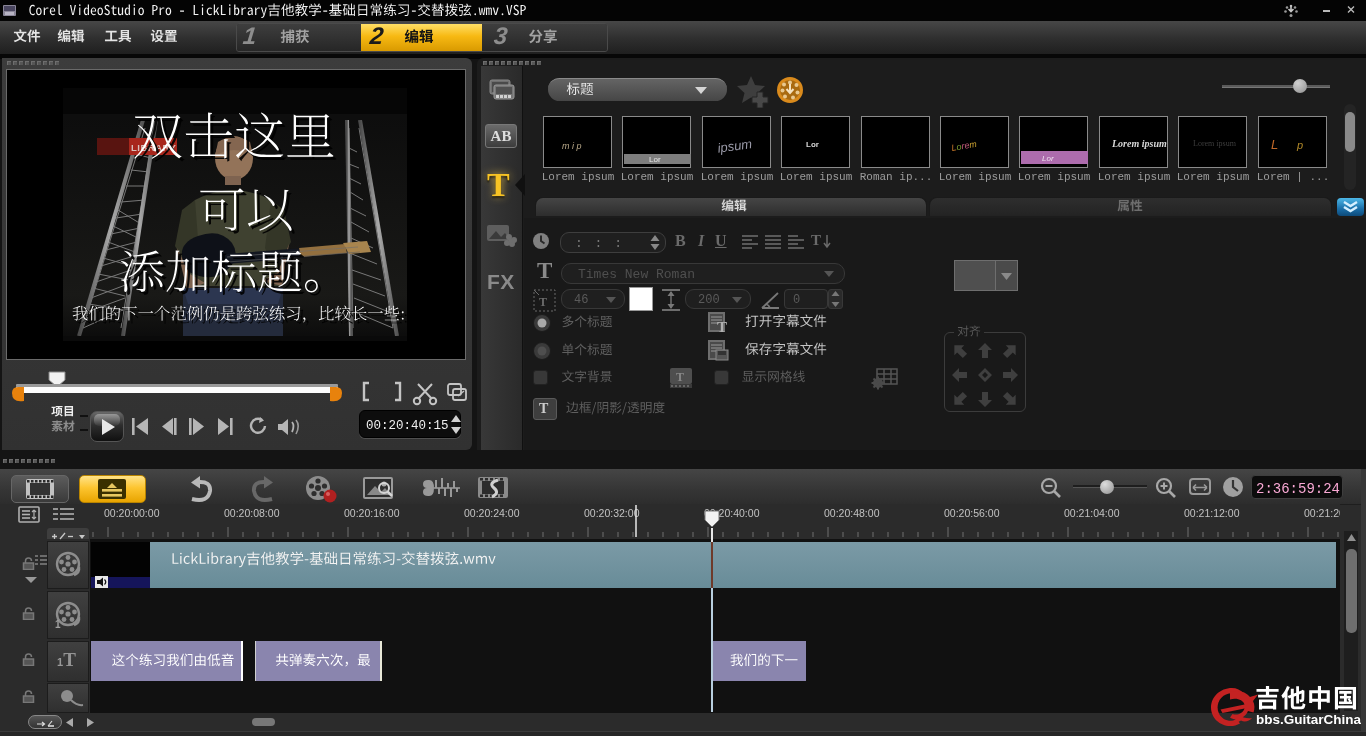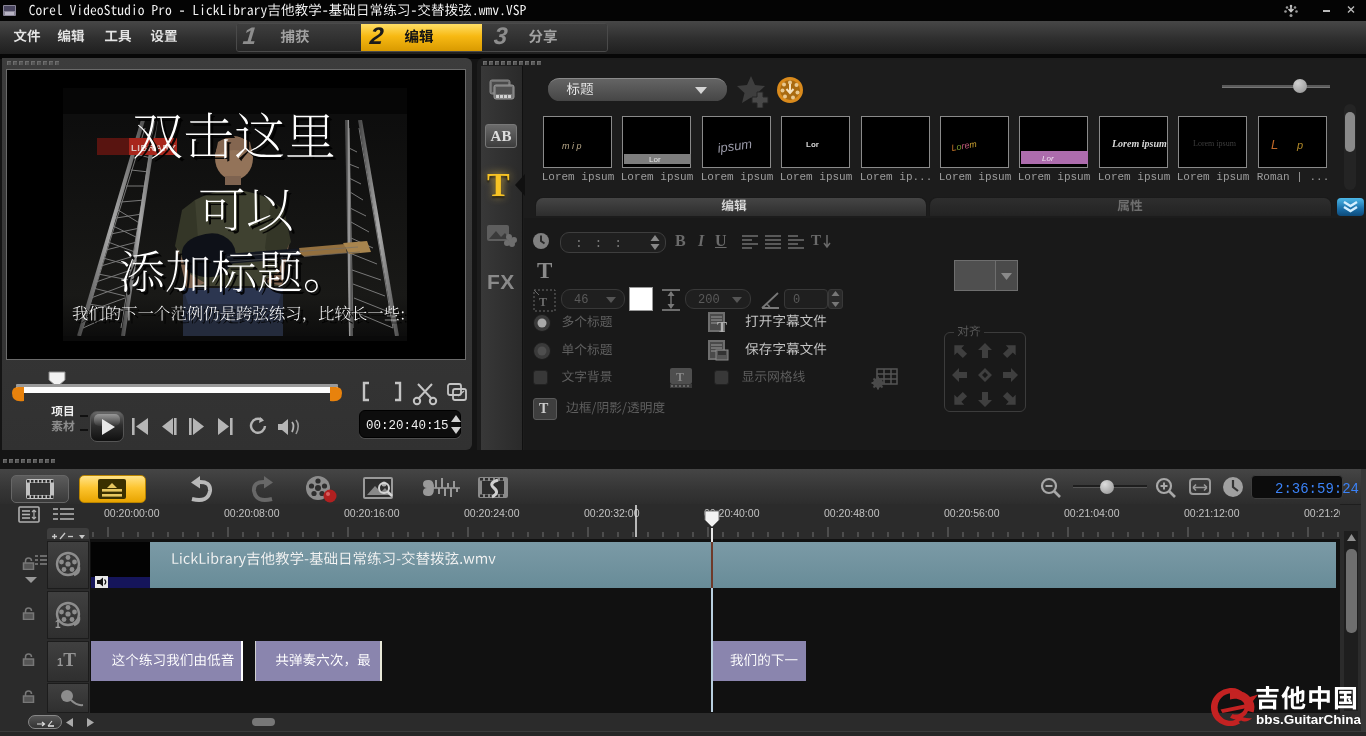--- a/index.html
+++ b/index.html
@@ -337,21 +337,21 @@
         </svg>
       </div>
       <div style="position:absolute;left:220px;top:113px;width:80px;text-align:center;font:11px 'Liberation Mono';color:#9c9c9c;white-space:nowrap">Lorem ipsum</div>
       <div style="position:absolute;left:304px;top:58px;width:69px;height:52px;background:#000;border:1px solid #8a8a8a">
         <svg width="69" height="52" style="position:absolute;font-family:'Liberation Sans'">
           <text x="24" y="30" font-size="8" fill="#d8d8d8" font-weight="bold">Lor</text>
         </svg>
       </div>
       <div style="position:absolute;left:299px;top:113px;width:80px;text-align:center;font:11px 'Liberation Mono';color:#9c9c9c;white-space:nowrap">Lorem ipsum</div>
       <div style="position:absolute;left:384px;top:58px;width:69px;height:52px;background:#000;border:1px solid #8a8a8a"></div>
-      <div style="position:absolute;left:379px;top:113px;width:80px;text-align:center;font:11px 'Liberation Mono';color:#9c9c9c;white-space:nowrap">Lorem ip...</div>
+      <div style="position:absolute;left:379px;top:113px;width:80px;text-align:center;font:11px 'Liberation Mono';color:#9c9c9c;white-space:nowrap">Roman ip...</div>
       <div style="position:absolute;left:463px;top:58px;width:69px;height:52px;background:#000;border:1px solid #8a8a8a">
         <svg width="69" height="52" style="position:absolute;font-family:'Liberation Sans'">
           <text x="10" y="30" font-size="9" fill="#c87828" font-style="italic" transform="rotate(-10 34 26)">L<tspan fill="#7a9a30">o</tspan><tspan fill="#c05878">re</tspan><tspan fill="#caa030">m</tspan></text>
         </svg>
       </div>
       <div style="position:absolute;left:458px;top:113px;width:80px;text-align:center;font:11px 'Liberation Mono';color:#9c9c9c;white-space:nowrap">Lorem ipsum</div>
       <div style="position:absolute;left:542px;top:58px;width:69px;height:52px;background:#000;border:1px solid #8a8a8a">
         <svg width="69" height="52" style="position:absolute;font-family:'Liberation Sans'">
           <rect x="1" y="34" width="67" height="13" fill="#ad6cad"></rect>
           <text x="22" y="44" font-size="8" fill="#f0e0f0" font-style="italic">Lor</text>
@@ -369,21 +369,21 @@
           <text x="14" y="29" font-size="8" fill="#3e3e3e" font-family="Liberation Serif">Lorem ipsum</text>
         </svg>
       </div>
       <div style="position:absolute;left:696px;top:113px;width:80px;text-align:center;font:11px 'Liberation Mono';color:#9c9c9c;white-space:nowrap">Lorem ipsum</div>
       <div style="position:absolute;left:781px;top:58px;width:69px;height:52px;background:#000;border:1px solid #8a8a8a">
         <svg width="69" height="52" style="position:absolute;font-family:'Liberation Sans'">
           <text x="12" y="32" font-size="13" fill="#c06828" font-style="italic">L</text>
           <text x="38" y="32" font-size="11" fill="#b08828" font-style="italic">p</text>
         </svg>
       </div>
-      <div style="position:absolute;left:776px;top:113px;width:80px;text-align:center;font:11px 'Liberation Mono';color:#9c9c9c;white-space:nowrap">Roman | ...</div>
+      <div style="position:absolute;left:776px;top:113px;width:80px;text-align:center;font:11px 'Liberation Mono';color:#9c9c9c;white-space:nowrap">Lorem | ...</div>
       <div style="position:absolute;left:58px;top:139px;width:392px;height:19px;background:linear-gradient(#454545,#2d2d2d);border-radius:8px 8px 0 0;border:1px solid #1a1a1a;border-bottom:none"></div>
       <div style="position:absolute;left:244px;top:141px;line-height:0"><svg width="26" height="14" viewBox="0 -11.4 26 14.3" style="overflow:visible;">
           <path d="M0.8 -5.4C1.0 -5.5 1.3 -5.6 2.3 -5.7C1.9 -5.0 1.5 -4.6 1.4 -4.3C1.0 -3.9 0.7 -3.5 0.4 -3.5C0.6 -3.1 0.8 -2.5 0.9 -2.2C1.2 -2.4 1.7 -2.6 4.4 -3.2C4.4 -3.5 4.3 -4.1 4.4 -4.5L2.7 -4.1C3.5 -5.2 4.3 -6.5 4.9 -7.7L3.7 -8.4C3.5 -8.0 3.3 -7.5 3.0 -7.0L2.1 -6.9C2.8 -8.0 3.4 -9.3 3.9 -10.6L2.4 -11.1C2.0 -9.6 1.3 -7.9 1.0 -7.5C0.8 -7.1 0.6 -6.8 0.3 -6.7C0.5 -6.3 0.7 -5.7 0.8 -5.4ZM7.7 -10.7C7.8 -10.4 8.0 -10.1 8.1 -9.7L5.2 -9.7L5.2 -6.9C5.2 -5.3 5.2 -3.1 4.5 -1.2L4.2 -2.4C2.8 -1.8 1.3 -1.2 0.4 -0.9L0.7 0.5L4.5 -1.2C4.3 -0.7 4.1 -0.3 3.9 0.1C4.2 0.3 4.8 0.7 5.0 1.0C5.7 -0.1 6.1 -1.5 6.4 -3.0L6.4 1.0L7.5 1.0L7.5 -1.7L8.1 -1.7L8.1 0.8L9.1 0.8L9.1 -1.7L9.6 -1.7L9.6 0.8L10.6 0.8L10.6 -1.7L11.1 -1.7L11.1 -0.2C11.1 -0.1 11.1 -0.1 11.0 -0.1C10.9 -0.1 10.8 -0.1 10.6 -0.1C10.7 0.2 10.9 0.7 10.9 1.1C11.3 1.1 11.6 1.0 11.9 0.8C12.2 0.6 12.3 0.3 12.3 -0.2L12.3 -5.5L6.6 -5.5L6.6 -6.3L12.1 -6.3L12.1 -9.7L9.8 -9.7C9.6 -10.2 9.4 -10.7 9.2 -11.2ZM8.1 -4.3L8.1 -2.9L7.5 -2.9L7.5 -4.3ZM9.1 -4.3L9.6 -4.3L9.6 -2.9L9.1 -2.9ZM10.6 -4.3L11.1 -4.3L11.1 -2.9L10.6 -2.9ZM6.6 -8.5L10.6 -8.5L10.6 -7.5L6.6 -7.5ZM20.4 -9.6L23.2 -9.6L23.2 -8.8L20.4 -8.8ZM19.0 -10.7L19.0 -7.7L24.7 -7.7L24.7 -10.7ZM13.9 -4.0C14.1 -4.1 14.5 -4.2 14.9 -4.2L16.0 -4.2L16.0 -2.8C15.0 -2.6 14.1 -2.5 13.4 -2.4L13.7 -0.9L16.0 -1.3L16.0 1.1L17.4 1.1L17.4 -1.6L18.5 -1.8L18.4 -3.1L17.4 -3.0L17.4 -4.2L18.2 -4.2L18.2 -5.6L17.4 -5.6L17.4 -7.5L16.0 -7.5L16.0 -5.6L15.2 -5.6C15.6 -6.4 15.9 -7.3 16.1 -8.2L18.4 -8.2L18.4 -9.6L16.5 -9.6C16.6 -10.0 16.7 -10.4 16.8 -10.8L15.3 -11.0C15.2 -10.6 15.2 -10.1 15.1 -9.6L13.5 -9.6L13.5 -8.2L14.7 -8.2C14.5 -7.3 14.3 -6.7 14.2 -6.4C13.9 -5.8 13.8 -5.4 13.5 -5.4C13.6 -5.0 13.9 -4.3 13.9 -4.0ZM23.1 -5.9L23.1 -5.1L20.5 -5.1L20.5 -5.9ZM18.1 -1.3L18.4 0.1L23.1 -0.3L23.1 1.2L24.6 1.2L24.6 -0.4L25.5 -0.5L25.6 -1.8L24.6 -1.7L24.6 -5.9L25.4 -5.9L25.4 -7.1L18.4 -7.1L18.4 -5.9L19.1 -5.9L19.1 -1.3ZM23.1 -4.1L23.1 -3.4L20.5 -3.4L20.5 -4.1ZM23.1 -2.3L23.1 -1.6L20.5 -1.4L20.5 -2.3Z" fill="#d8d8d8"></path>
         </svg></div>
       <div style="position:absolute;left:452px;top:139px;width:403px;height:19px;background:linear-gradient(#2e2e2e,#232323);border-radius:8px 8px 0 0;border:1px solid #1a1a1a;border-bottom:none"></div>
       <div style="position:absolute;left:640px;top:141px;line-height:0"><svg width="26" height="14" viewBox="0 -11.4 26 14.3" style="overflow:visible;">
           <path d="M3.2 -9.3L10.2 -9.3L10.2 -8.6L3.2 -8.6ZM1.7 -10.5L1.7 -6.7C1.7 -4.6 1.6 -1.7 0.3 0.3C0.7 0.5 1.4 0.9 1.7 1.1C3.0 -1.0 3.2 -4.4 3.2 -6.7L3.2 -7.4L11.7 -7.4L11.7 -10.5ZM5.3 -4.6L6.9 -4.6L6.9 -4.0L5.3 -4.0ZM8.3 -4.6L9.9 -4.6L9.9 -4.0L8.3 -4.0ZM10.4 -7.4C8.9 -7.0 6.1 -6.9 3.7 -6.8C3.8 -6.6 4.0 -6.1 4.0 -5.9C4.9 -5.9 5.9 -5.9 6.9 -6.0L6.9 -5.5L3.9 -5.5L3.9 -3.2L6.9 -3.2L6.9 -2.7L3.4 -2.7L3.4 1.2L4.8 1.2L4.8 -1.7L6.9 -1.7L6.9 -0.9L5.1 -0.8L5.2 0.2L9.2 0.0L9.3 0.5L9.6 0.4C9.7 0.7 9.8 0.9 9.8 1.1C10.5 1.1 11.1 1.1 11.4 1.0C11.8 0.8 11.9 0.5 11.9 -0.0L11.9 -2.7L8.3 -2.7L8.3 -3.2L11.3 -3.2L11.3 -5.5L8.3 -5.5L8.3 -6.1C9.4 -6.2 10.4 -6.3 11.3 -6.5ZM8.7 -1.4L8.9 -1.0L8.3 -0.9L8.3 -1.7L10.5 -1.7L10.5 -0.0C10.5 0.1 10.5 0.1 10.3 0.1L10.3 0.1C10.1 -0.3 9.9 -1.0 9.6 -1.6ZM17.4 -0.7L17.4 0.8L25.5 0.8L25.5 -0.7L22.5 -0.7L22.5 -3.3L24.8 -3.3L24.8 -4.8L22.5 -4.8L22.5 -6.9L25.1 -6.9L25.1 -8.4L22.5 -8.4L22.5 -11.0L20.9 -11.0L20.9 -8.4L19.9 -8.4C20.0 -9.0 20.1 -9.6 20.2 -10.2L18.7 -10.5C18.5 -9.3 18.3 -8.2 18.0 -7.3C17.8 -7.8 17.5 -8.4 17.3 -8.9L16.5 -8.6L16.5 -11.0L14.9 -11.0L14.9 -8.4L13.8 -8.5C13.8 -7.5 13.5 -6.0 13.2 -5.1L14.4 -4.7C14.6 -5.7 14.9 -7.1 14.9 -8.2L14.9 1.2L16.5 1.2L16.5 -7.8C16.7 -7.2 16.9 -6.7 17.0 -6.3L17.7 -6.6C17.6 -6.3 17.5 -6.1 17.3 -5.8C17.7 -5.7 18.4 -5.3 18.7 -5.1C19.0 -5.6 19.2 -6.3 19.5 -6.9L20.9 -6.9L20.9 -4.8L18.4 -4.8L18.4 -3.3L20.9 -3.3L20.9 -0.7Z" fill="#6e6e6e"></path>
         </svg></div>
       <div style="position:absolute;left:860px;top:140px;width:27px;height:18px;background:linear-gradient(#4db8e8,#1a6ea8 60%,#0d4a7a);border-radius:4px"><svg width="27" height="18">
           <path d="M7 4l6.5 4l6.5 -4" stroke="#d5f0ff" stroke-width="2.5" fill="none"></path>
@@ -420,20 +420,26 @@
         <line x1="0" y1="1" x2="10" y2="1"></line>
         <line x1="0" y1="5" x2="16" y2="5"></line>
         <line x1="0" y1="9" x2="10" y2="9"></line>
         <line x1="0" y1="13" x2="16" y2="13"></line>
       </svg>
       <div style="position:absolute;left:334px;top:174px;font:bold 15px 'Liberation Serif';color:#6a6a6a">T</div>
       <svg style="position:absolute;left:346px;top:177px" width="10" height="14" stroke="#6a6a6a" stroke-width="1.5" fill="none">
         <path d="M4 0v11M1 8l3 4l3 -4"></path>
       </svg>
       <div style="position:absolute;left:60px;top:200px;font:bold 23px 'Liberation Serif';color:#8a8a8a">T</div>
+      <div style="position:absolute;left:84px;top:205px;width:284px;height:21px;background:#1f1f1f;border:1px solid #383838;border-radius:10px">
+        <div style="position:absolute;left:16px;top:3px;font:13px 'Liberation Mono';color:#4f4f4f">Times New Roman</div>
+        <svg style="position:absolute;left:262px;top:7px" width="12" height="8">
+          <path d="M0 0h10l-5 6z" fill="#555"></path>
+        </svg>
+      </div>
       <svg style="position:absolute;left:56px;top:231px" width="24" height="24">
         <rect x="1" y="1" width="21" height="21" fill="none" stroke="#6a6a6a" stroke-dasharray="2,2"></rect>
         <text x="6" y="17" font-size="12" font-weight="bold" font-family="Liberation Serif" fill="#6a6a6a">T</text>
         <path d="M1 1l5 5" stroke="#6a6a6a"></path>
       </svg>
       <div style="position:absolute;left:84px;top:231px;width:64px;height:20px;background:#1f1f1f;border:1px solid #383838;border-radius:9px">
         <div style="position:absolute;left:12px;top:3px;font:12px 'Liberation Mono';color:#5a5a5a">46</div>
         <svg style="position:absolute;left:44px;top:7px" width="12" height="8">
           <path d="M0 0h10l-5 6z" fill="#555"></path>
         </svg>
@@ -694,21 +700,21 @@
         <line x1="11" y1="6.5" x2="11" y2="13.5" stroke-width="2"></line>
       </svg>
       <div style="position:absolute;left:1189px;top:9px;width:22px;height:17px;border:2px solid #999;border-radius:4px"><svg width="18" height="13">
           <path d="M2 6.5h14M2 6.5l3 -3M2 6.5l3 3M16 6.5l-3 -3M16 6.5l-3 3" stroke="#999" stroke-width="1.6" fill="none"></path>
         </svg></div>
       <svg style="position:absolute;left:1222px;top:7px" width="24" height="24">
         <circle cx="11" cy="11" r="10" fill="#a0a0a0"></circle>
         <path d="M11 4v7l5 4" stroke="#333" stroke-width="2.2" fill="none"></path>
       </svg>
       <div style="position:absolute;left:1251px;top:6px;width:92px;height:24px;background:#0c0c0c;border-radius:4px;border:1px solid #3e3e3e">
-        <div style="position:absolute;left:23px;top:5px;font:14px 'Liberation Mono';color:#3b82f6">2:36:59:24</div>
+        <div style="position:absolute;left:4px;top:5px;font:14px 'Liberation Mono';color:#f9a8d4">2:36:59:24</div>
       </div>
       <svg style="position:absolute;left:0px;top:35px" width="1340" height="34">
         <rect width="1340" height="34" fill="#2b2b2b"></rect>
         <text x="104" y="13" font-size="10.5" fill="#c2c2c2" font-family="Liberation Sans">00:20:00:00</text>
         <text x="224" y="13" font-size="10.5" fill="#c2c2c2" font-family="Liberation Sans">00:20:08:00</text>
         <text x="344" y="13" font-size="10.5" fill="#c2c2c2" font-family="Liberation Sans">00:20:16:00</text>
         <text x="464" y="13" font-size="10.5" fill="#c2c2c2" font-family="Liberation Sans">00:20:24:00</text>
         <text x="584" y="13" font-size="10.5" fill="#c2c2c2" font-family="Liberation Sans">00:20:32:00</text>
         <text x="704" y="13" font-size="10.5" fill="#c2c2c2" font-family="Liberation Sans">00:20:40:00</text>
         <text x="824" y="13" font-size="10.5" fill="#c2c2c2" font-family="Liberation Sans">00:20:48:00</text>

